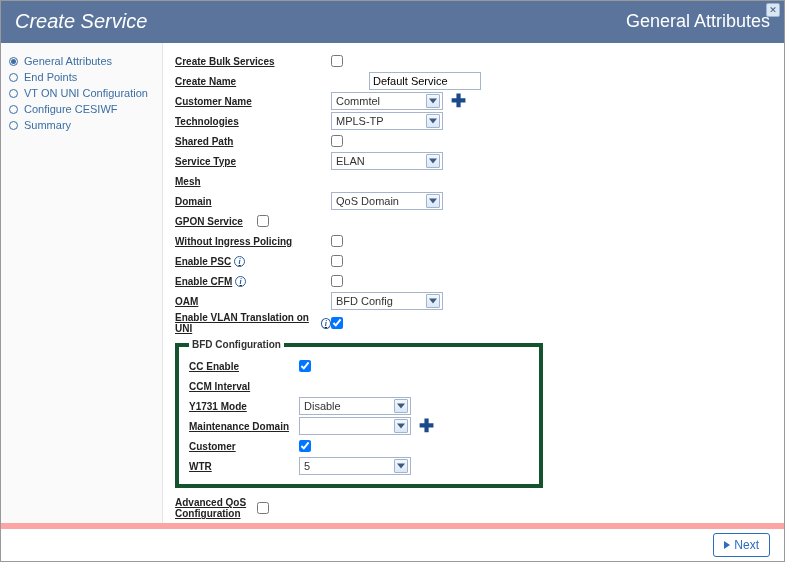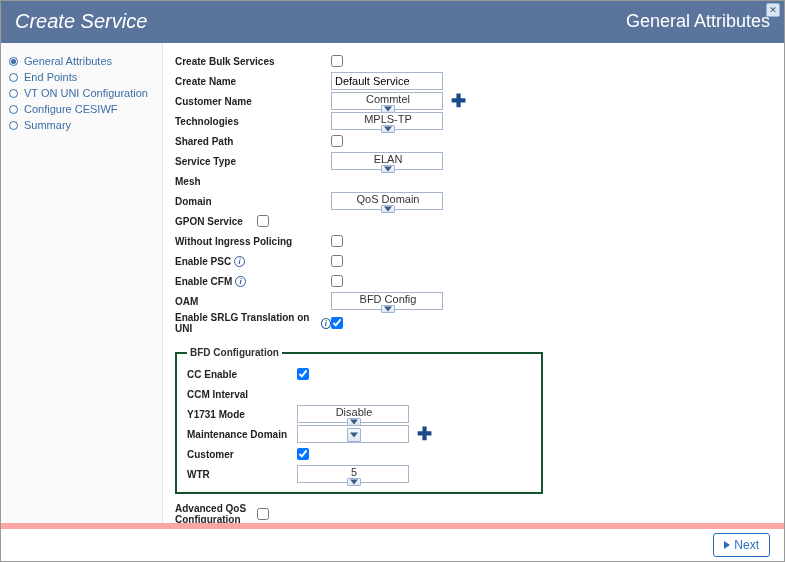--- a/index.html
+++ b/index.html
@@ -15,30 +15,30 @@
   .side-item .bullet { width: 9px; height: 9px; border: 1.5px solid #3b6ea5; border-radius: 50%; flex-shrink: 0; display: flex; align-items: center; justify-content: center; }
   .side-item.active .bullet::after { content: ""; width: 5px; height: 5px; background: #3b6ea5; border-radius: 50%; }
   .side-item.active { color: #3b6ea5; }
   .side-item .lbl { color: #3b6ea5; }
   .main-wrap { flex: 1; position: relative; overflow: hidden; }
   .main { position: absolute; inset: 0; overflow-y: auto; padding: 8px 22px 8px 12px; }
   .main::-webkit-scrollbar { width: 14px; }
   .main::-webkit-scrollbar-track { background: #f0f0f0; border-left: 1px solid #ddd; }
   .main::-webkit-scrollbar-thumb { background: #c7c7c7; border: 1px solid #aaa; border-radius: 2px; }
   .form-row { display: flex; align-items: center; min-height: 20px; padding: 1px 0; }
-  .form-label { width: 156px; font-weight: bold; font-size: 10px; color: #222; display: flex; align-items: center; gap: 3px; }
+  .form-label { width: 156px; font-weight: bold; font-size: 10px; color: #222; display: flex; align-items: center; gap: 3px; text-decoration: underline; }
   .form-ctrl { display: flex; align-items: center; gap: 4px; }
-  input[type="text"].txt { width: 112px; height: 18px; border: 1px solid #a6b5c9; padding: 0 3px; font-size: 11px; }
-  .sel { width: 112px; height: 18px; border: 1px solid #a6b5c9; background: #fff; display: flex; align-items: center; justify-content: space-between; padding: 0 2px 0 4px; font-size: 11px; cursor: pointer; flex-direction: column; }
+  input[type="text"].txt { width: 112px; height: 18px; border: 1px solid #a6b5c9; padding: 0 3px; font-size: 11px; margin-left: 38px; }
+  .sel { width: 112px; height: 18px; border: 1px solid #a6b5c9; background: #fff; display: flex; align-items: center; justify-content: space-between; padding: 0 2px 0 4px; font-size: 11px; cursor: pointer; }
   .sel .arrow { width: 14px; height: 14px; border: 1px solid #9db5d4; background: linear-gradient(#f4f8fd,#dde7f4); border-radius: 1px; display: flex; align-items: center; justify-content: center; }
   .sel .arrow svg { width: 8px; height: 6px; fill: #3b5a80; }
   .plus-icon { color: #1a4a8a; font-size: 18px; font-weight: bold; margin-left: 4px; cursor: pointer; line-height: 1; }
   .info-icon { display: inline-flex; width: 11px; height: 11px; border: 1px solid #2a5c9a; border-radius: 50%; align-items: center; justify-content: center; color: #2a5c9a; font-size: 8px; font-style: italic; font-family: serif; font-weight: bold; cursor: help; }
   input[type="checkbox"] { width: 12px; height: 12px; }
-  fieldset.bfd { border: 2px solid #14532d; margin: 12px 0 8px 0; padding: 6px 10px 8px 10px; width: 368px; }
+  fieldset.bfd { border: 4px solid #14532d; margin: 4px 0 8px 0; padding: 6px 10px 8px 10px; width: 368px; }
   fieldset.bfd legend { font-weight: bold; font-size: 10px; padding: 0 3px; }
   fieldset.bfd .form-row .form-label { width: 110px; }
   .footer { height: 38px; border-top: 6px solid #fca5a5; display: flex; align-items: center; justify-content: flex-end; padding: 0 14px; background: #fff; }
   .next-btn { border: 1.5px solid #2a6dc0; background: #fff; color: #2a6dc0; padding: 4px 10px; border-radius: 3px; font-size: 12px; display: flex; align-items: center; gap: 4px; cursor: pointer; }
   .next-btn .arr { width: 0; height: 0; border-top: 4px solid transparent; border-bottom: 4px solid transparent; border-left: 6px solid #2a6dc0; }
 </style>
 </head>
 <body>
 
 <div class="viewport">
@@ -201,21 +201,21 @@
                   <svg viewBox="0 0 10 6">
                     <path d="M0 0 L10 0 L5 6 Z"></path>
                   </svg>
                 </span>
               </div>
             </div>
         </div>
 
         <div class="form-row">
           <div class="form-label">
-              <span>Enable SRLG Translation on UNI</span> 
+              <span>Enable VLAN Translation on UNI</span> 
               <span class="info-icon">i</span>
             </div>
           <div class="form-ctrl">
               <input type="checkbox" checked="" style="">
             </div>
         </div>
 
         <fieldset class="bfd">
           <legend>BFD Configuration</legend>
 

